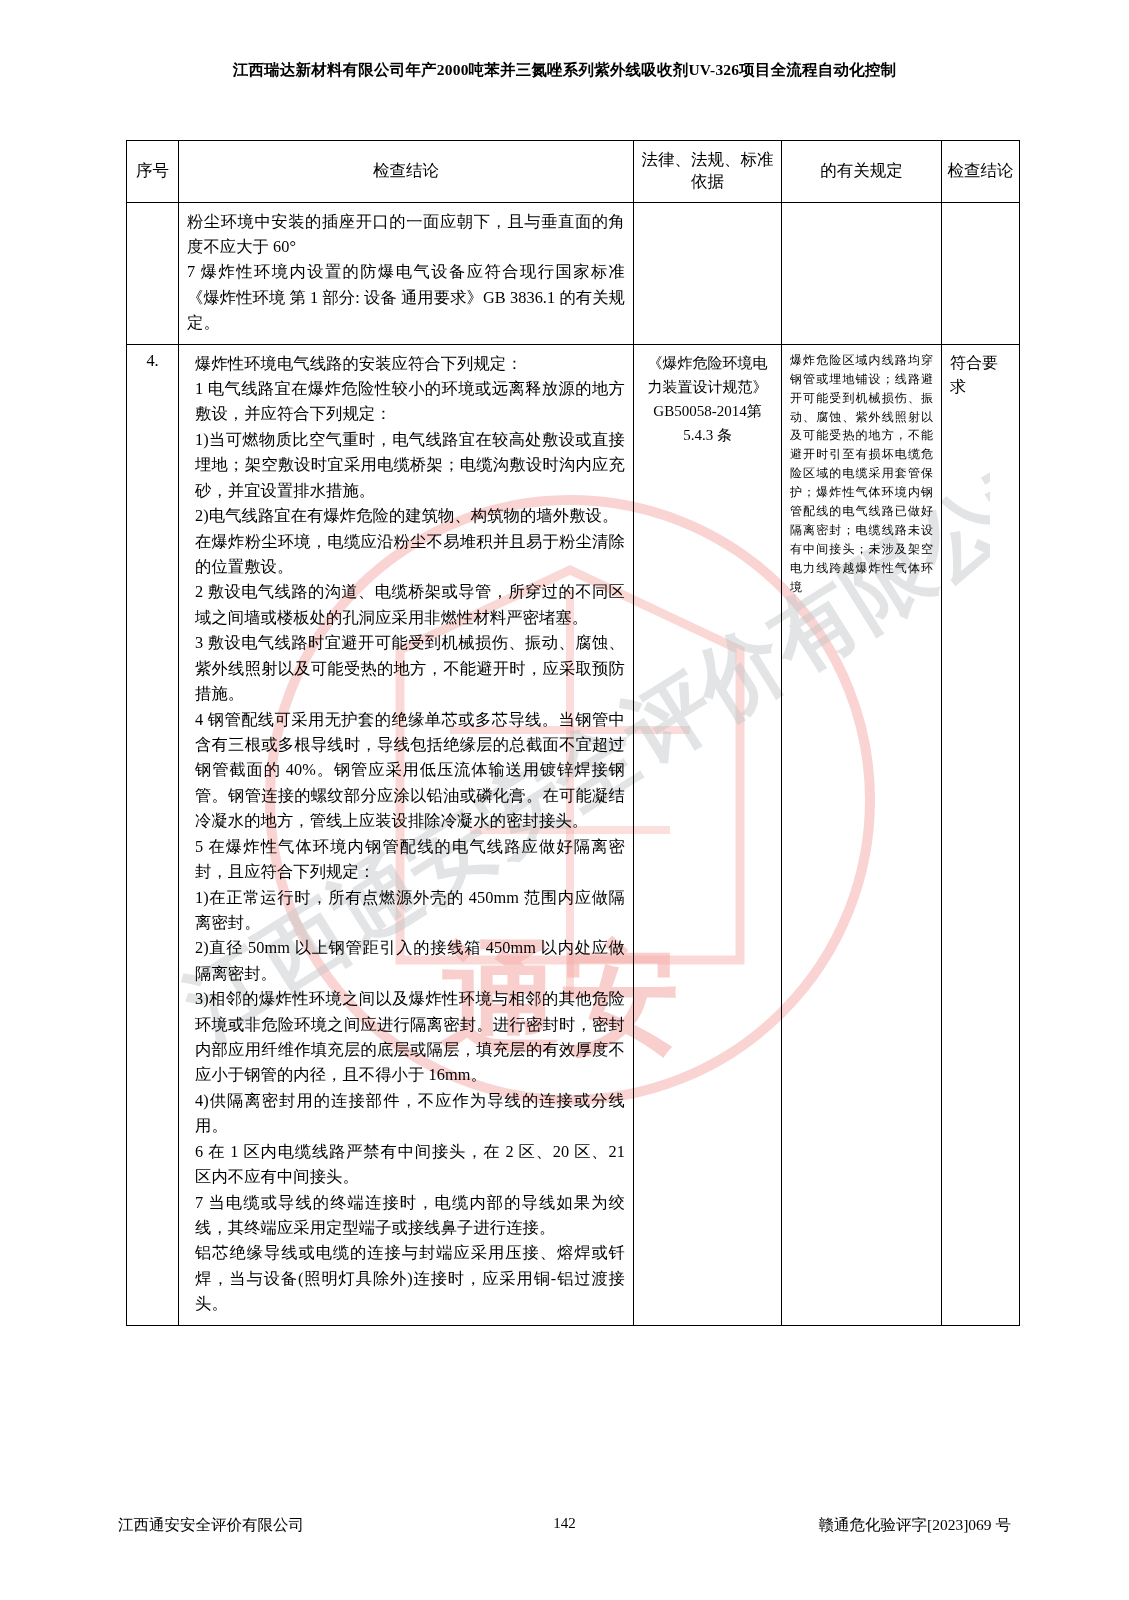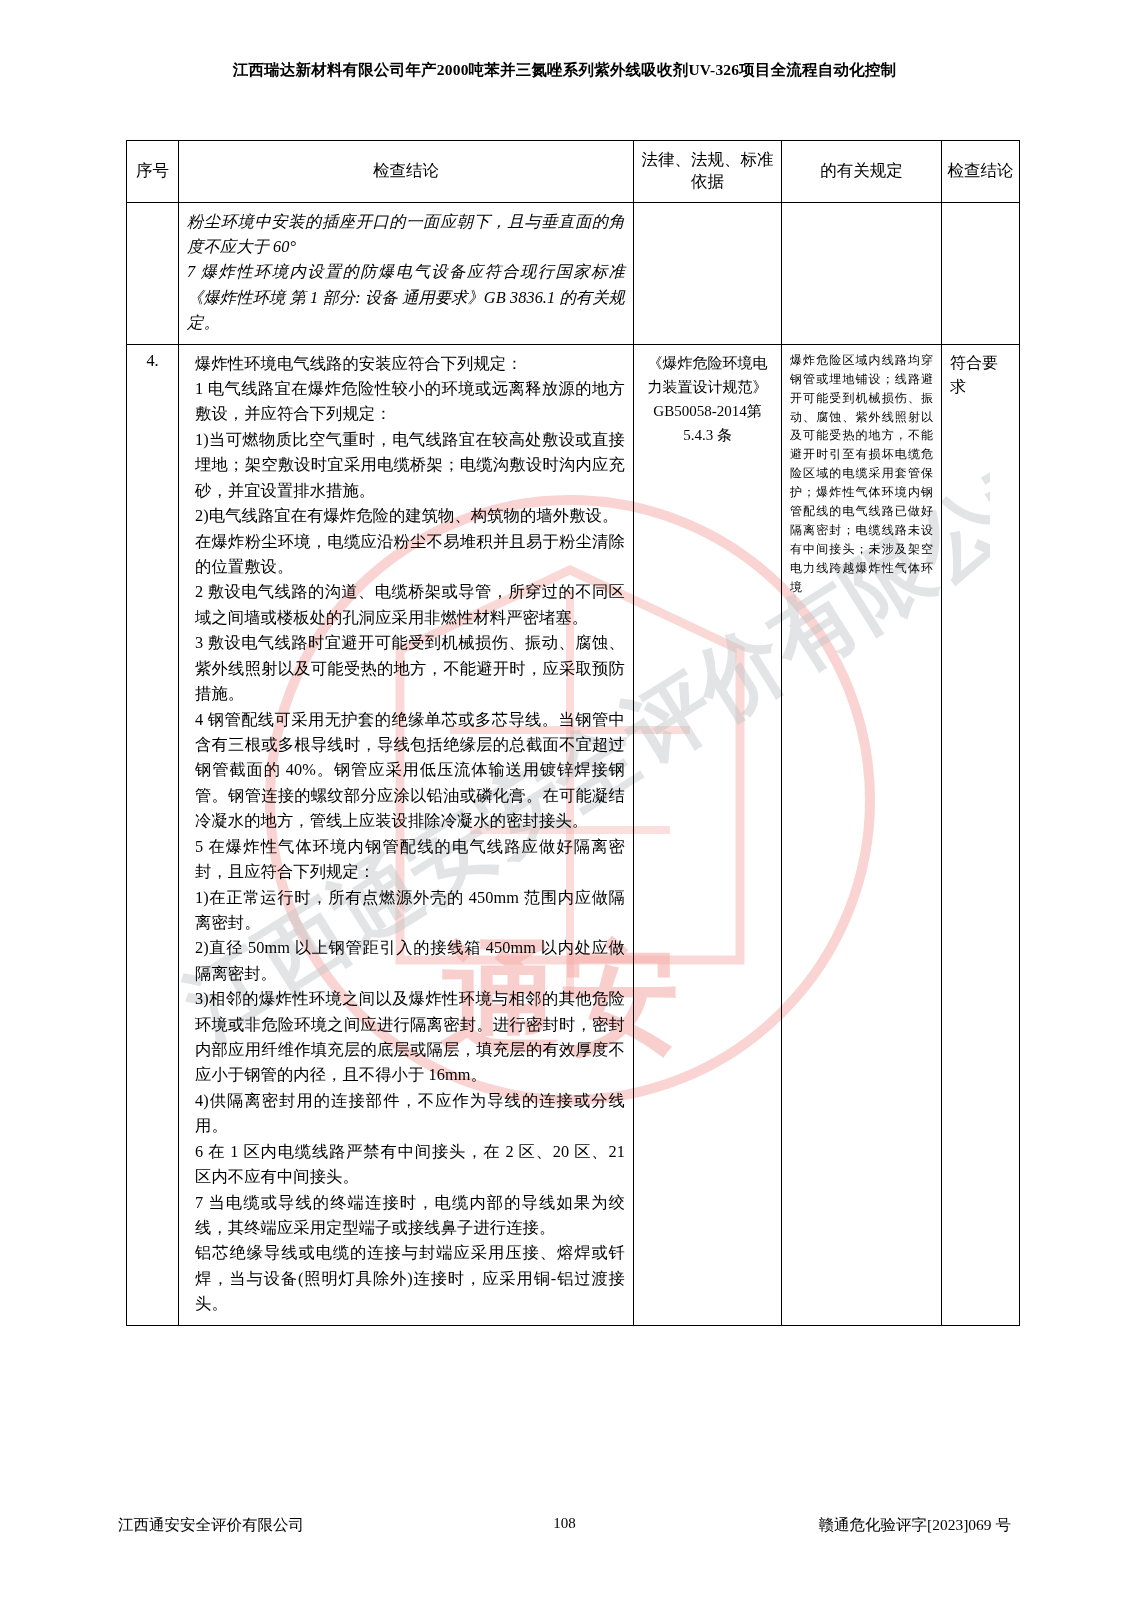--- a/index.html
+++ b/index.html
@@ -166,21 +166,21 @@
         <th>序号</th>
         <th>检查结论</th>
         <th>法律、法规、标准依据</th>
         <th>的有关规定</th>
         <th>检查结论</th>
       </tr>
     </thead>
     <tbody>
       <tr>
         <td class="num-cell"></td>
-        <td class="cell-body" style="white-space: pre-line; font-style: italic;">粉尘环境中安装的插座开口的一面应朝下，且与垂直面的角度不应大于 60°
+        <td class="cell-body" style="white-space: pre-line;">粉尘环境中安装的插座开口的一面应朝下，且与垂直面的角度不应大于 60°
 7 爆炸性环境内设置的防爆电气设备应符合现行国家标准《爆炸性环境 第 1 部分: 设备 通用要求》GB 3836.1 的有关规定。</td>
         <td class="basis-cell" style="white-space: pre-line;"></td>
         <td class="situation-cell" style="white-space: pre-line;"></td>
         <td class="concl-cell"></td>
       </tr>
       <tr>
         <td class="num-cell">4.</td>
         <td class="cell-body" style="white-space: pre-line; padding-left: 16px;">爆炸性环境电气线路的安装应符合下列规定：
 1 电气线路宜在爆炸危险性较小的环境或远离释放源的地方敷设，并应符合下列规定：
 1)当可燃物质比空气重时，电气线路宜在较高处敷设或直接埋地；架空敷设时宜采用电缆桥架；电缆沟敷设时沟内应充砂，并宜设置排水措施。
@@ -199,17 +199,17 @@
 铝芯绝缘导线或电缆的连接与封端应采用压接、熔焊或钎焊，当与设备(照明灯具除外)连接时，应采用铜-铝过渡接头。</td>
         <td class="basis-cell" style="white-space: pre-line;">《爆炸危险环境电力装置设计规范》GB50058-2014第 5.4.3 条</td>
         <td class="situation-cell" style="white-space: pre-line;">爆炸危险区域内线路均穿钢管或埋地铺设；线路避开可能受到机械损伤、振动、腐蚀、紫外线照射以及可能受热的地方，不能避开时引至有损坏电缆危险区域的电缆采用套管保护；爆炸性气体环境内钢管配线的电气线路已做好隔离密封；电缆线路未设有中间接头；未涉及架空电力线跨越爆炸性气体环境</td>
         <td class="concl-cell">符合要求</td>
       </tr>
     </tbody>
   </table>
 
   <div class="doc-footer">
     <div class="footer-left">江西通安安全评价有限公司</div>
-    <div class="pagenum">108</div>
+    <div class="pagenum">142</div>
     <div class="footer-right">赣通危化验评字[2023]069 号</div>
   </div>
 
 </div>
 
 </body></html>

